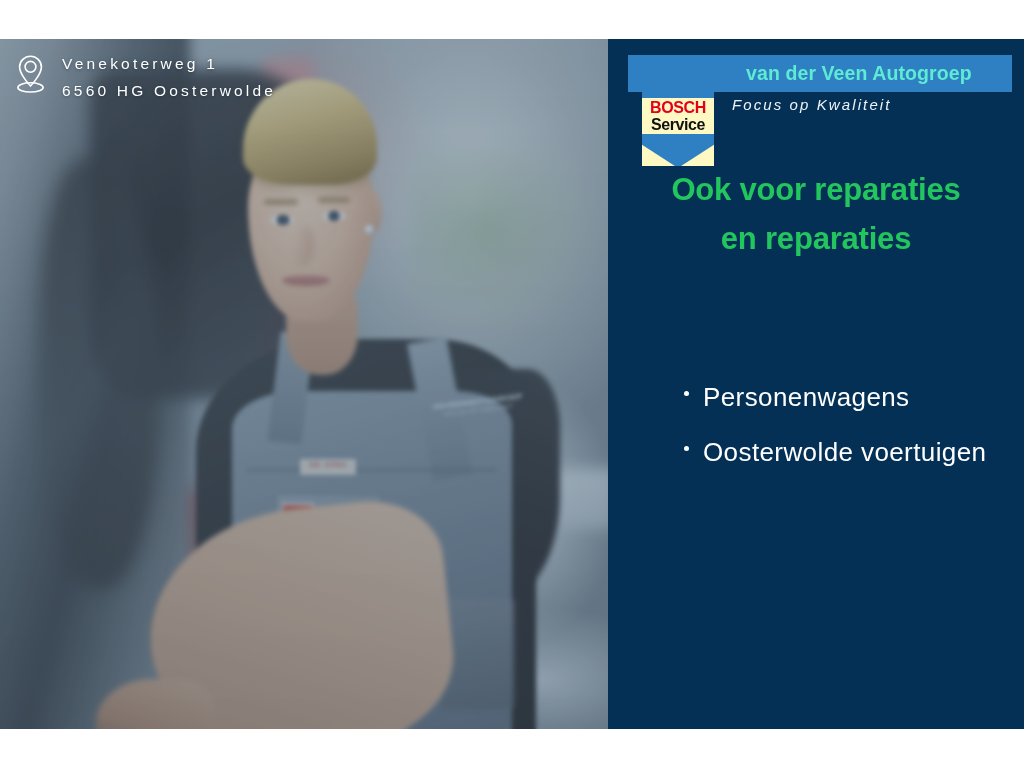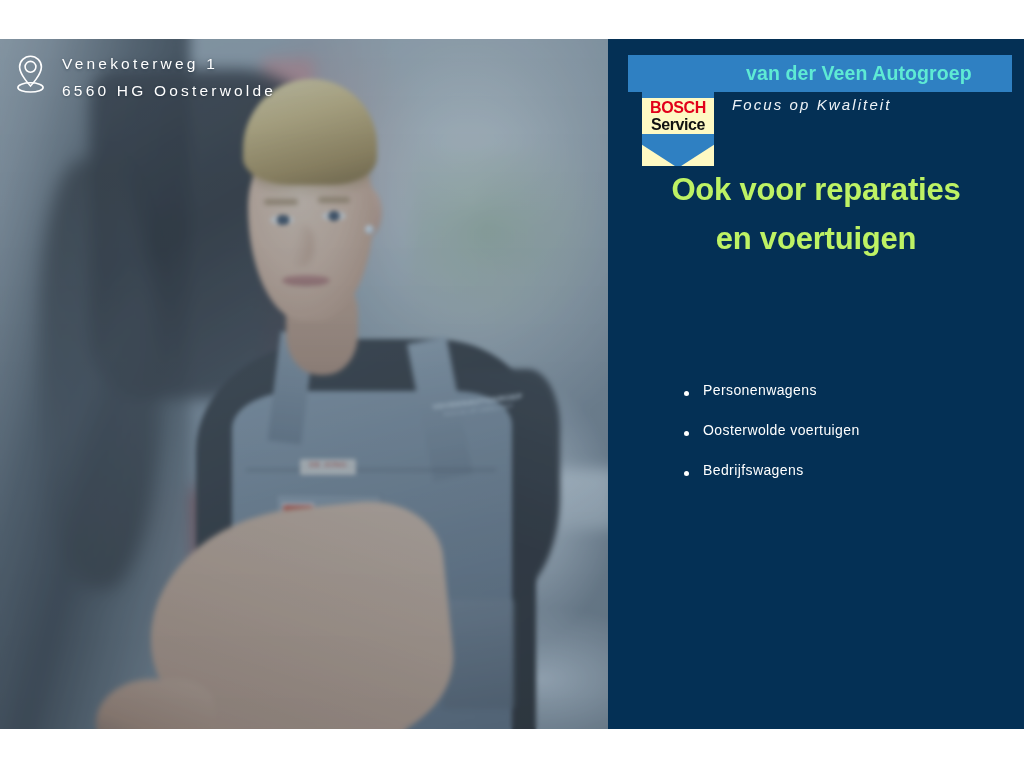--- a/index.html
+++ b/index.html
@@ -415,21 +415,21 @@
     clip-path: polygon(0 0, 100% 0, 100% 28%, 50% 100%, 0 28%);
   }
 
   
   #headline {
     position: absolute;
     left: 0;
     top: 126px;
     width: 416px;
     text-align: center;
-    color: #bef264;
+    color: #22c55e;
     font-size: 31px;
     font-weight: bold;
     line-height: 49px;
     letter-spacing: -0.2px;
     font-family: "Liberation Sans", sans-serif;
   }
   #headline .hl-line { display: block; }
 
   
   #service-list {
@@ -438,21 +438,21 @@
     top: 343px;
     margin: 0;
     padding: 0;
     list-style: none;
   }
   #service-list li {
     position: relative;
     padding-left: 21px;
     margin-bottom: 24px;
     color: #ffffff;
-    font-size: 14px;
+    font-size: 26px;
     letter-spacing: .4px;
     font-family: "Liberation Sans", sans-serif;
     white-space: nowrap;
   }
   #service-list li:last-child { margin-bottom: 0; }
   #service-list li .bullet-dot {
     position: absolute;
     left: 2px;
     top: 9px;
     width: 5px;
@@ -545,33 +545,29 @@
       <div id="bosch-logo-topbar"></div>
       <div id="bosch-word">BOSCH</div>
       <div id="bosch-service-word">Service</div>
       <div id="bosch-shield-v">
         
       </div>
     </div>
 
     <div id="headline">
       <span class="hl-line">Ook voor reparaties</span>
-      <span class="hl-line">en voertuigen</span>
+      <span class="hl-line">en reparaties</span>
     </div>
 
     <ul id="service-list">
       <li>
         <span class="bullet-dot"></span>
         <span>Personenwagens</span>
       </li>
       <li>
         <span class="bullet-dot"></span>
         <span>Oosterwolde voertuigen</span>
       </li>
-      <li>
-        <span class="bullet-dot"></span>
-        <span>Bedrijfswagens</span>
-      </li>
     </ul>
 
   </div>
 
 </div>
 
 </body></html>

